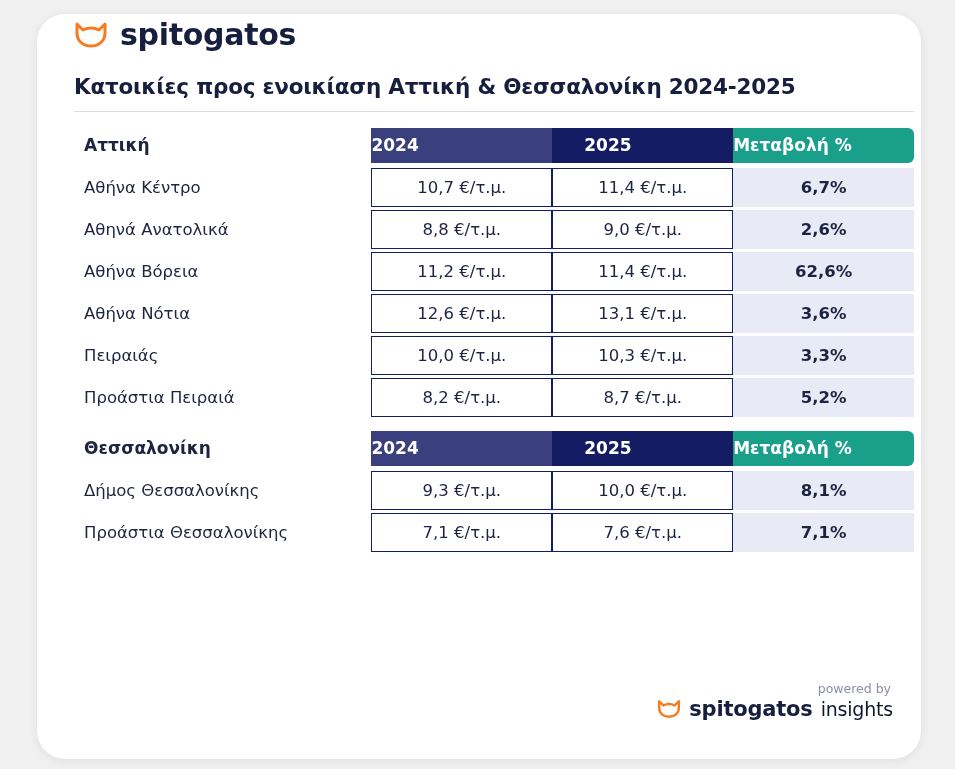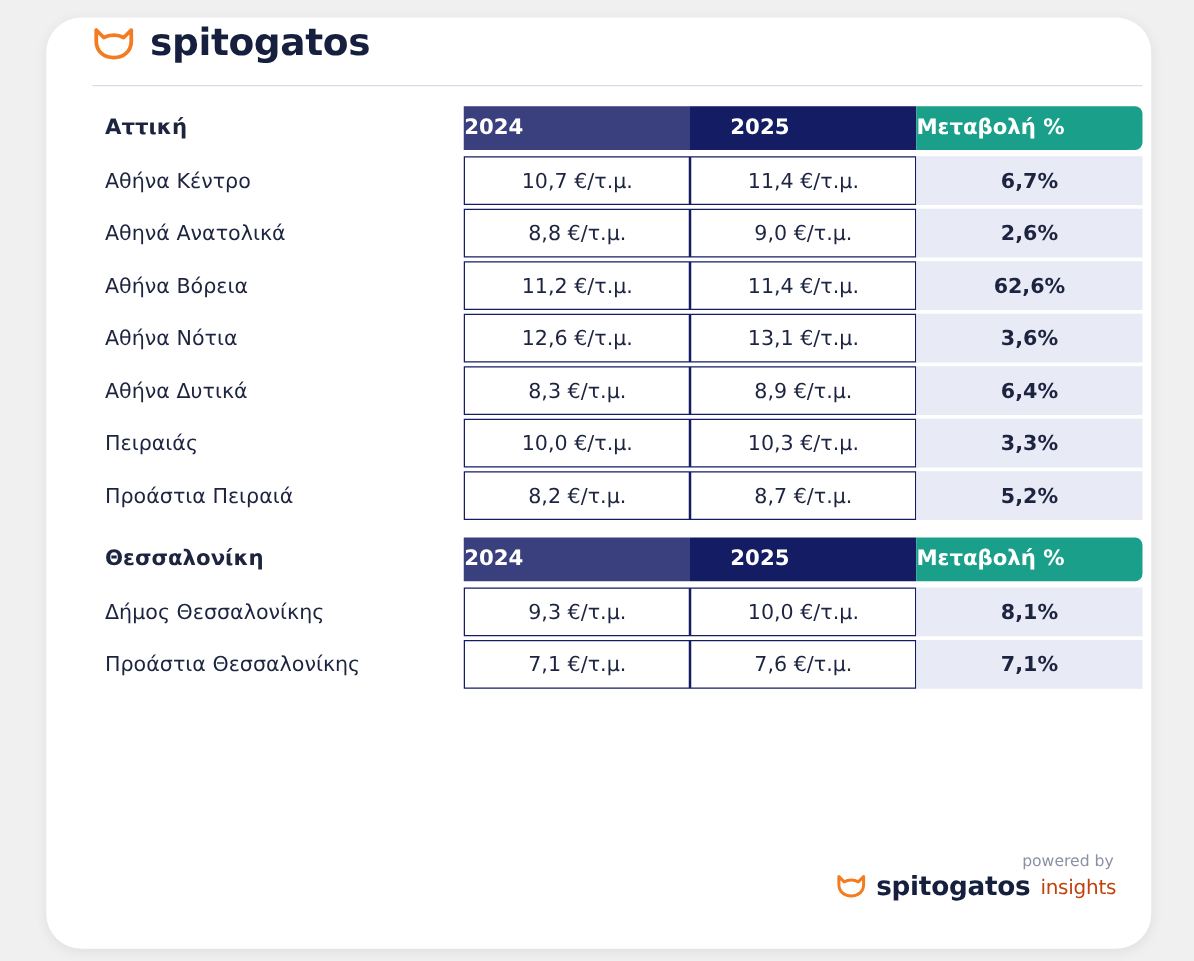--- a/index.html
+++ b/index.html
@@ -128,40 +128,41 @@
     justify-content: flex-end;
   }
   .footer-logo { width: 24px; height: 20px; display:block; }
   .footer-name {
     font-size: 21px;
     font-weight: bold;
     color: #161f3d;
     letter-spacing: -0.2px;
   }
   .footer-sub {
-    font-size: 16px;
-    color: #c2410c;
+    font-size: 19px;
+    color: #0f172a;
     letter-spacing: -0.2px;
   }
 </style>
 </head>
 <body>
 
 <div class="page">
   <div class="card">
 
     <div class="brand">
       <span class="brand-logo">
         <svg viewBox="0 0 34 28" width="34" height="28" aria-hidden="true">
           <path d="M3 3 L3 12 C3 20 9 25 17 25 C25 25 31 20 31 12 L31 3 L25 9 C22.5 7.6 19.8 7 17 7 C14.2 7 11.5 7.6 9 9 Z" fill="none" stroke="#f47b20" stroke-width="3" stroke-linejoin="round" stroke-linecap="round"></path>
         </svg>
       </span>
       <span class="brand-name">spitogatos</span>
     </div>
 
+    <div class="title">Κατοικίες προς ενοικίαση Αττική &amp; Θεσσαλονίκη 2024-2025</div>
     <div class="title-rule"></div>
 
     <table class="rates">
       <colgroup>
         <col class="c-label">
           <col class="c-y1">
           <col class="c-y2">
           <col class="c-ch">
       </colgroup>
       <tbody>
@@ -228,34 +229,20 @@
               <div class="lbl">Αθήνα Νότια</div>
             </td>
           <td>
               <div class="val y1">12,6 €/τ.μ.</div>
             </td>
           <td>
               <div class="val y2">13,1 €/τ.μ.</div>
             </td>
           <td>
               <div class="chg">3,6%</div>
-            </td>
-        </tr>
-        <tr>
-          <td>
-              <div class="lbl">Αθήνα Δυτικά</div>
-            </td>
-          <td>
-              <div class="val y1">8,3 €/τ.μ.</div>
-            </td>
-          <td>
-              <div class="val y2">8,9 €/τ.μ.</div>
-            </td>
-          <td>
-              <div class="chg">6,4%</div>
             </td>
         </tr>
         <tr>
           <td>
               <div class="lbl">Πειραιάς</div>
             </td>
           <td>
               <div class="val y1">10,0 €/τ.μ.</div>
             </td>
           <td>

